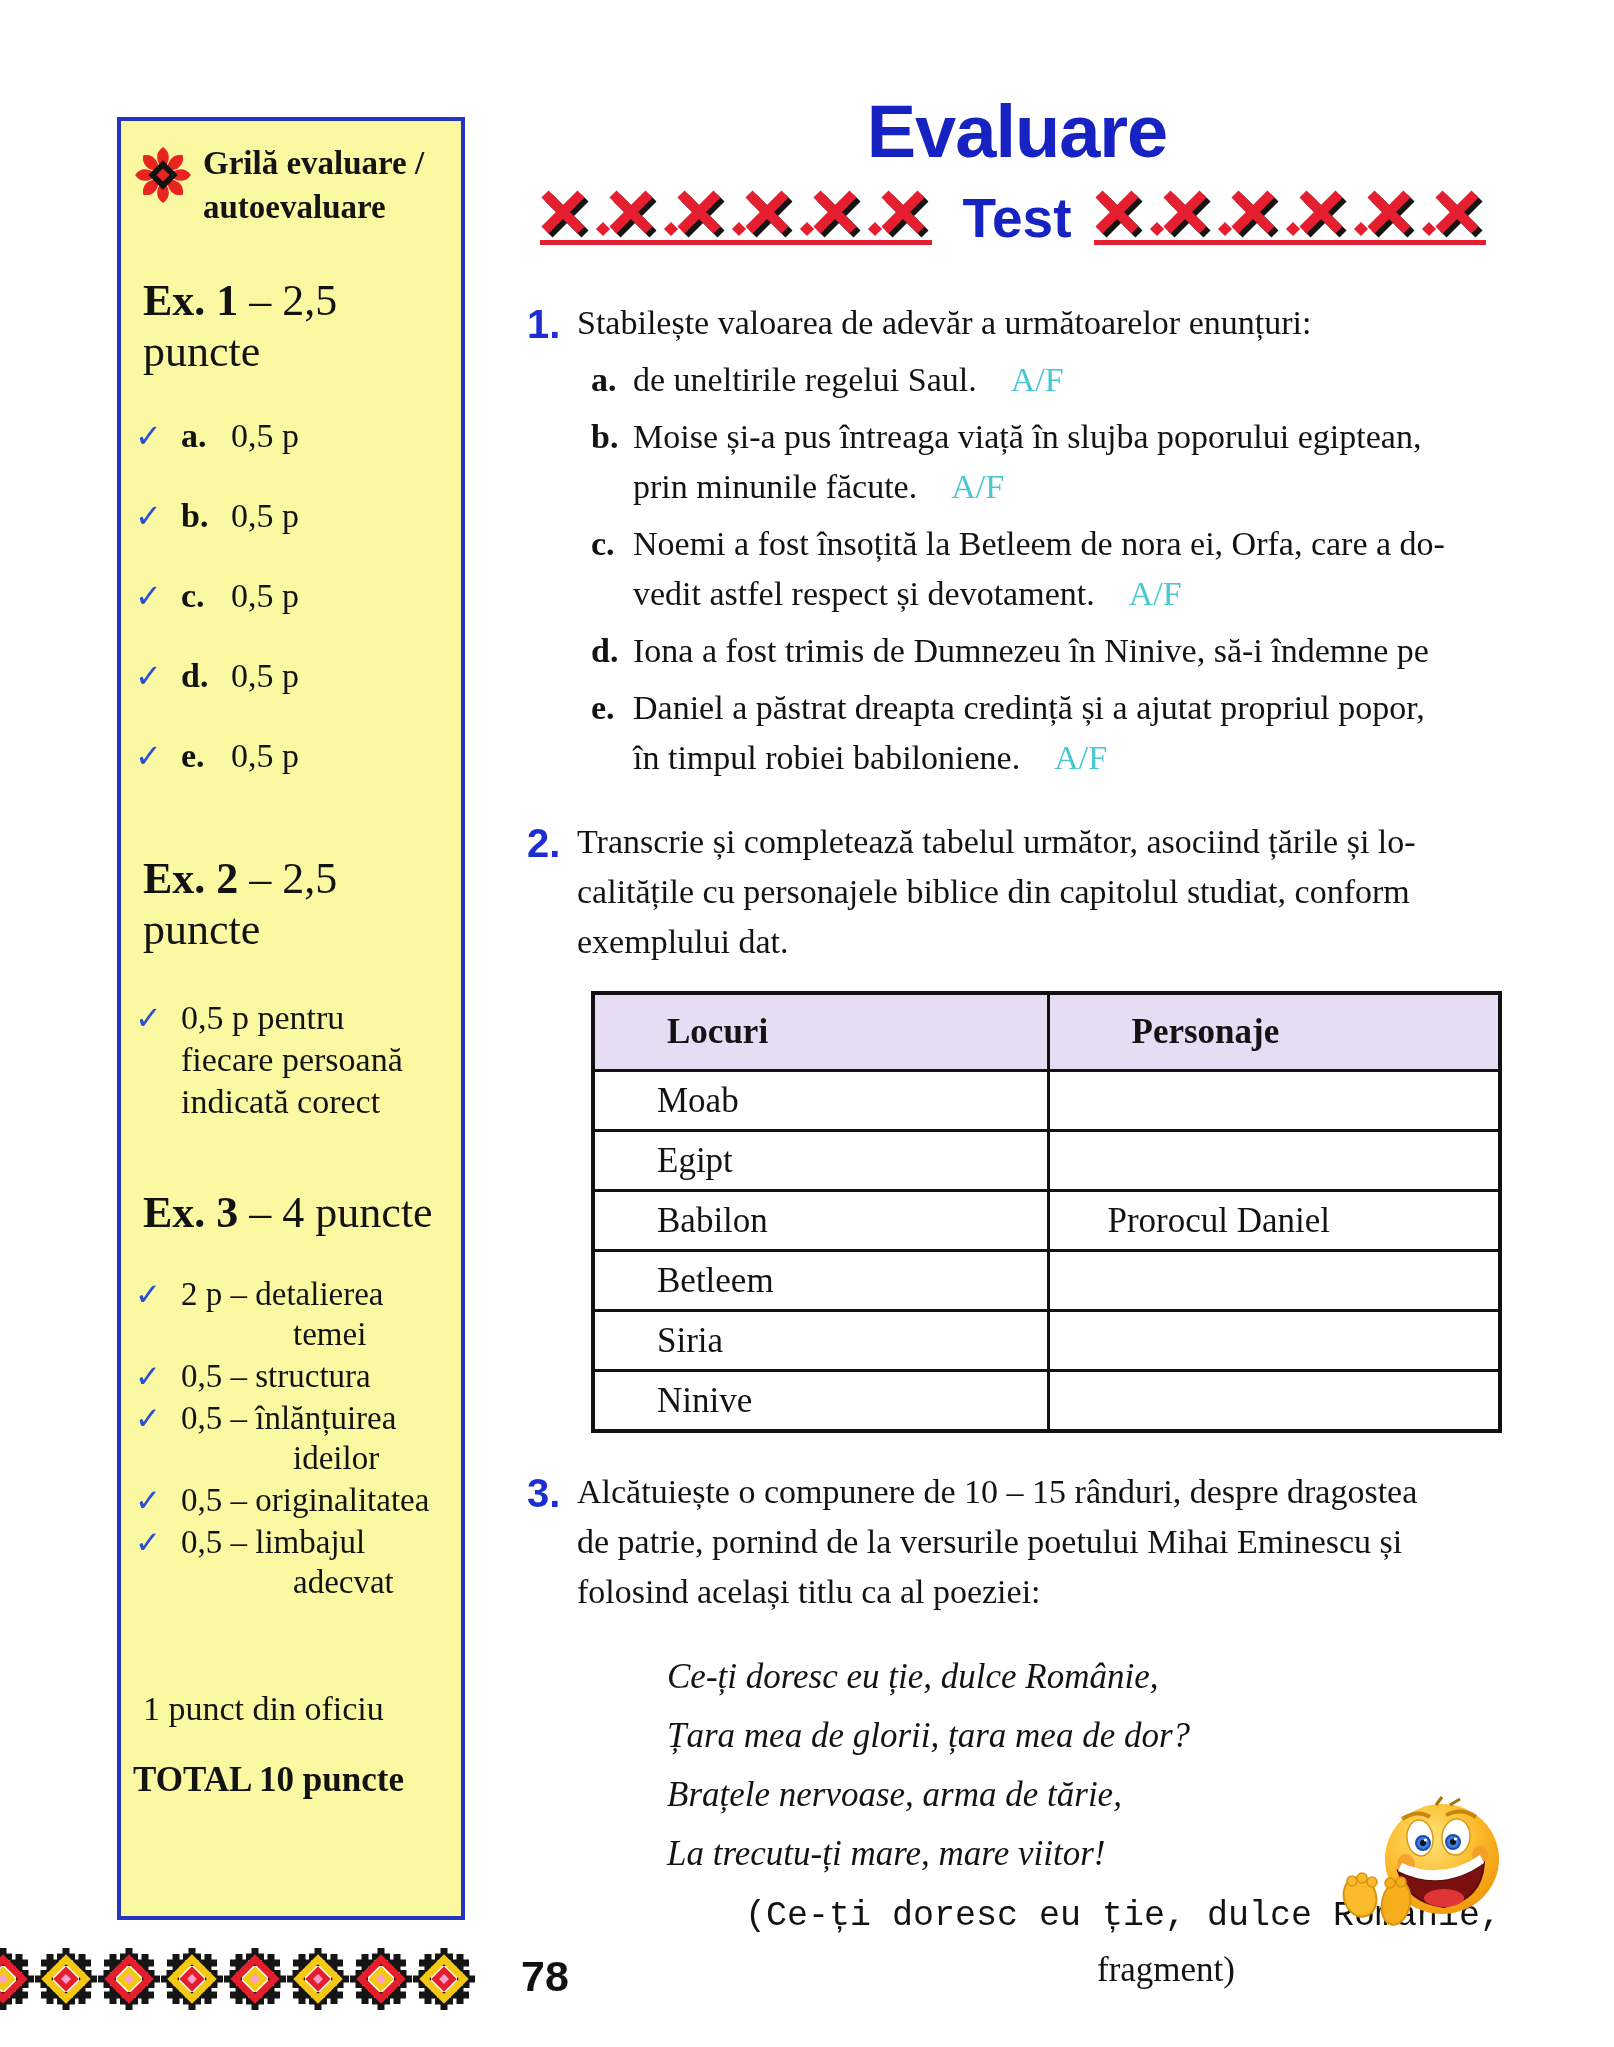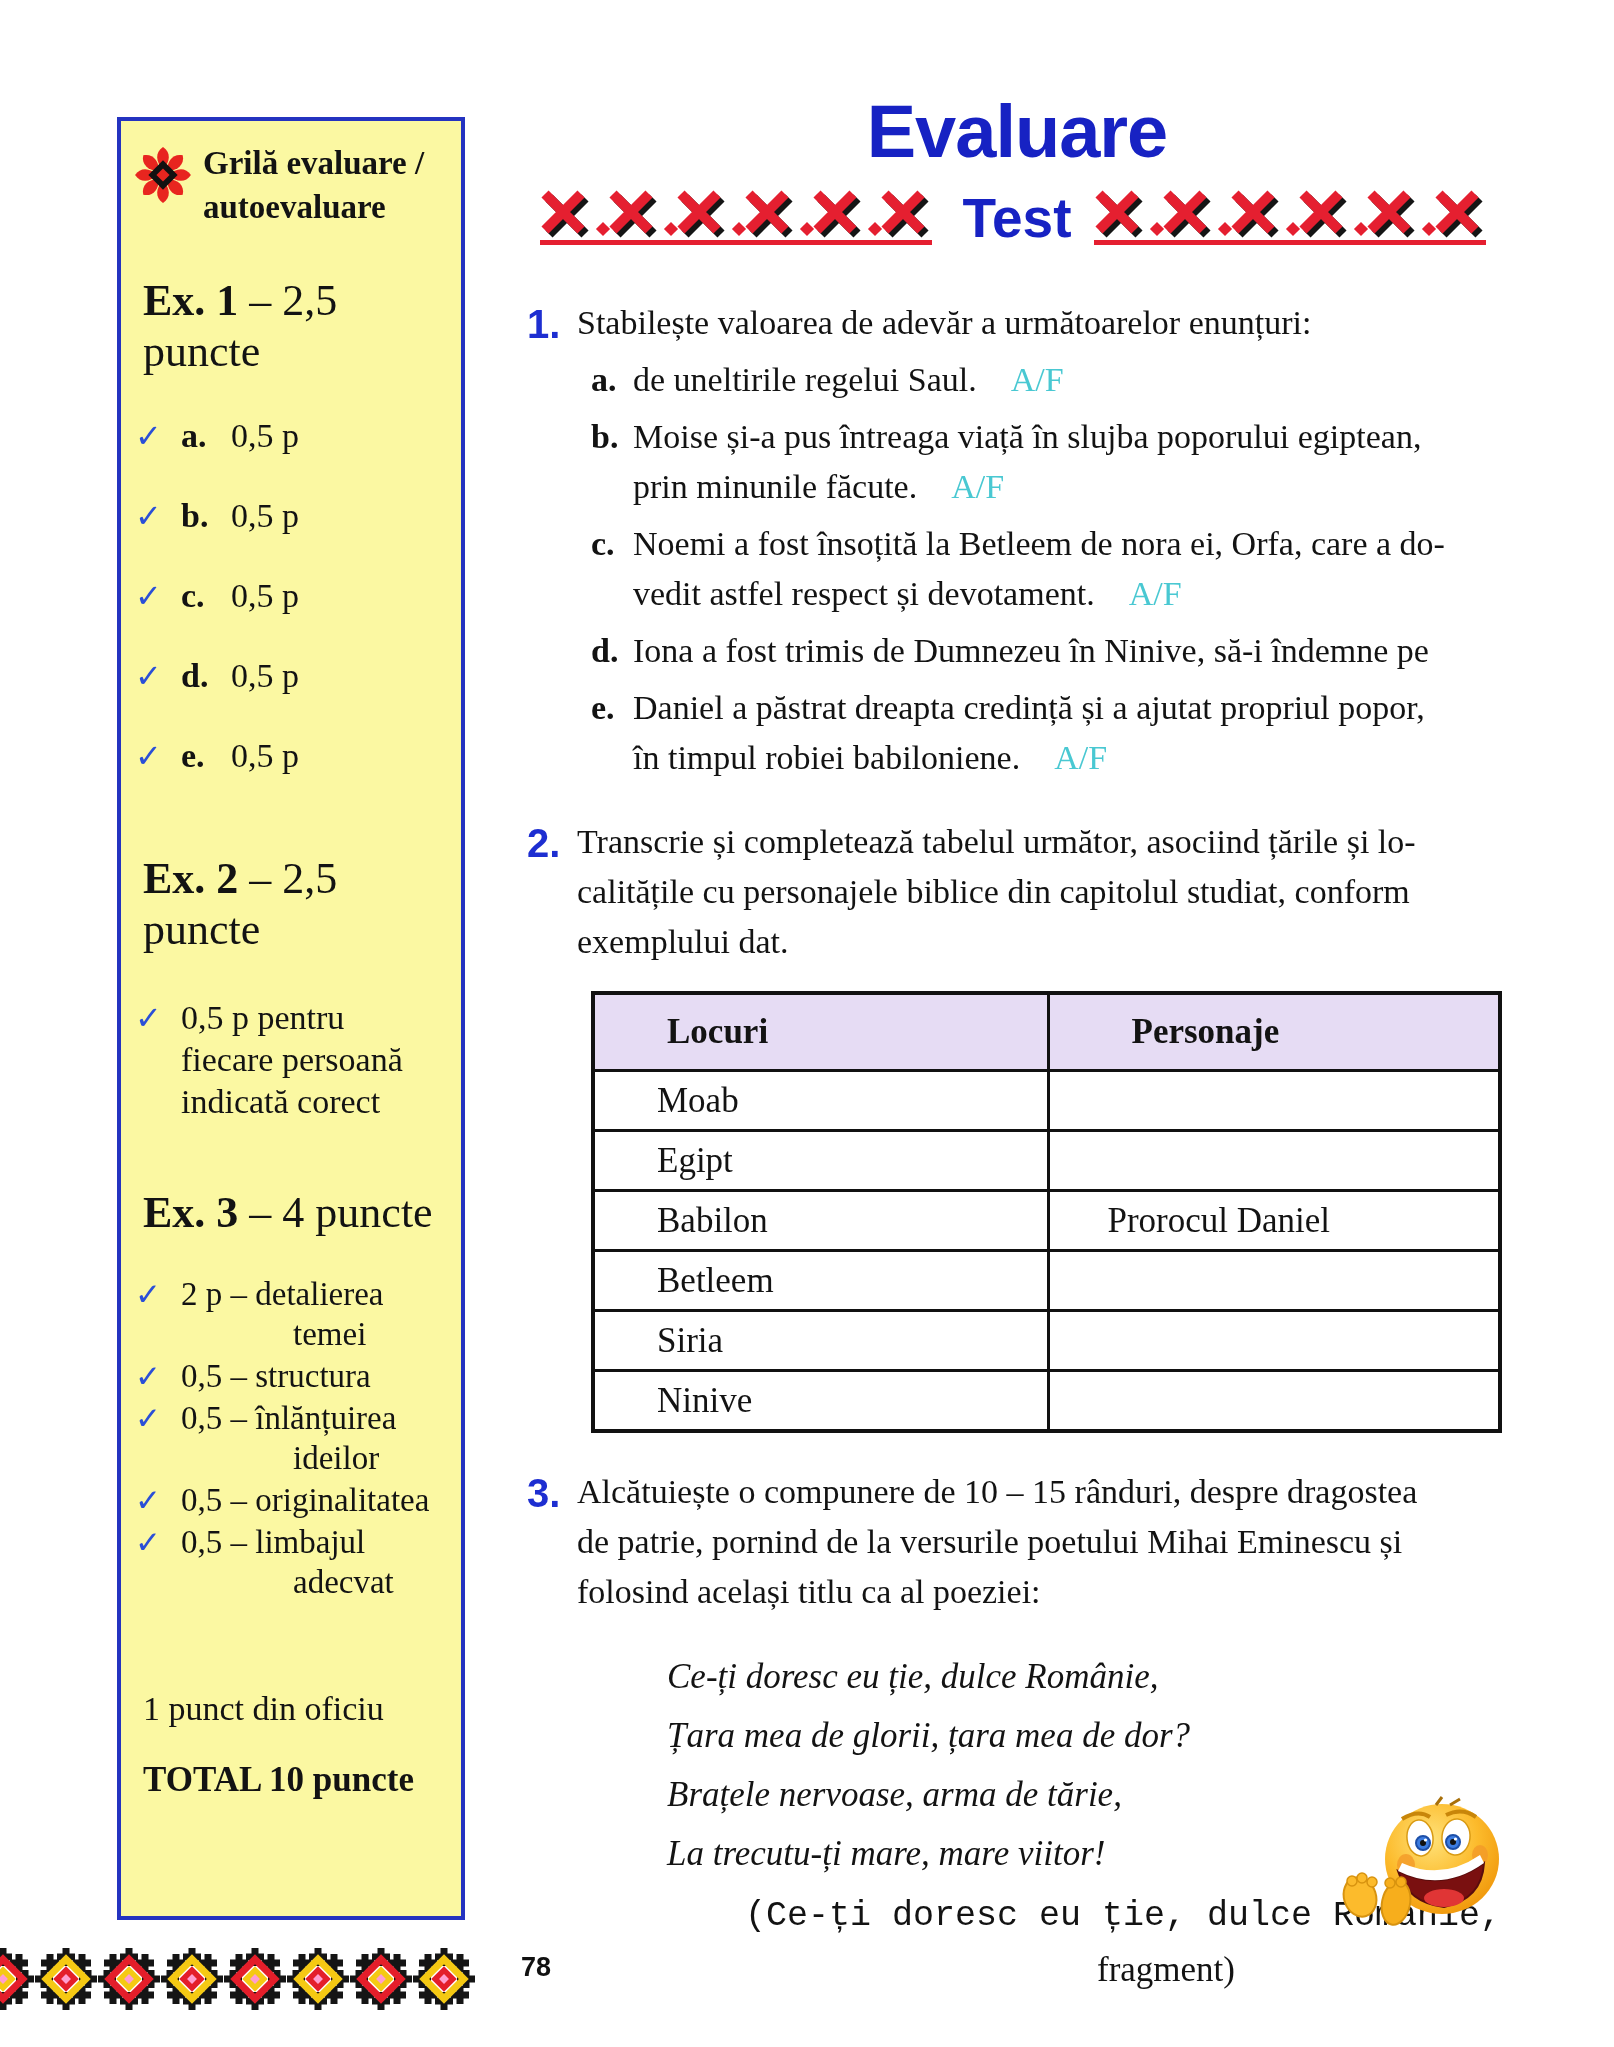--- a/index.html
+++ b/index.html
@@ -14,21 +14,21 @@
   .sb-title{font-weight:bold;font-size:33px;line-height:44px;}
   .sb-ex{margin:23px 0 0 22px;font-size:44px;}
   .sb-ex .bold{font-weight:bold;}
   .sb-item{display:flex;margin:38px 0 0 14px;font-size:34px;line-height:42px;}
   .sb-item .check{flex:none;width:46px;color:#2a4fd7;font-family:"DejaVu Sans",sans-serif;font-size:32px;}
   .sb-item .ilabel{flex:none;width:50px;font-weight:bold;}
   .sb-item3{display:flex;margin:2px 0 0 14px;font-size:33px;line-height:40px;}
   .sb-item3 .check{flex:none;width:46px;color:#2a4fd7;font-family:"DejaVu Sans",sans-serif;font-size:31px;}
   .sb-line2{padding-left:112px;}
   .sb-foot1{margin:88px 0 0 22px;font-size:34px;}
-  .sb-foot2{margin:32px 0 0 22px;font-size:35px;font-weight:bold;}
+  .sb-foot2{margin:32px 0 0 12px;font-size:35px;font-weight:bold;}
 
   
   .main{position:absolute;left:527px;top:0;width:980px;}
   .title{margin-top:92px;text-align:center;font-family:"Liberation Sans",sans-serif;
          font-weight:bold;font-size:74px;line-height:80px;color:#1722c3;letter-spacing:-1px;}
   .test-row{margin-top:12px;display:flex;align-items:flex-end;justify-content:center;gap:22px;height:66px;}
   .test-label{font-family:"Liberation Sans",sans-serif;font-weight:bold;font-size:55px;
               line-height:1;color:#1722c3;padding-bottom:4px;}
   .strip{width:400px;height:62px;flex:none;}
 
@@ -54,21 +54,21 @@
   td.c-loc{padding-left:62px;}
   td.c-pers{padding-left:58px;}
 
   .poem{margin:30px 0 0 140px;font-style:italic;font-size:35px;line-height:59px;}
   .attrib1{margin:6px 0 0 218px;font-size:35px;line-height:54px;font-family:Liberation Mono, monospace;}
   .attrib2{margin:0 0 0 570px;font-size:35px;line-height:54px;}
 
   
   .bottom-motifs{position:absolute;left:-22px;top:1948px;width:540px;height:62px;}
   .page-number{position:absolute;left:521px;top:1952px;font-family:"Liberation Sans",sans-serif;
-               font-weight:bold;font-size:27px;color:#111;}
+               font-weight:bold;font-size:43px;color:#111;}
   .emoji{position:absolute;left:1330px;top:1793px;width:180px;height:140px;}
 </style>
 </head>
 <body>
 
 <div class="page">
 
   <div class="sidebar">
     <div class="sb-head">
       <span class="sb-flower">

